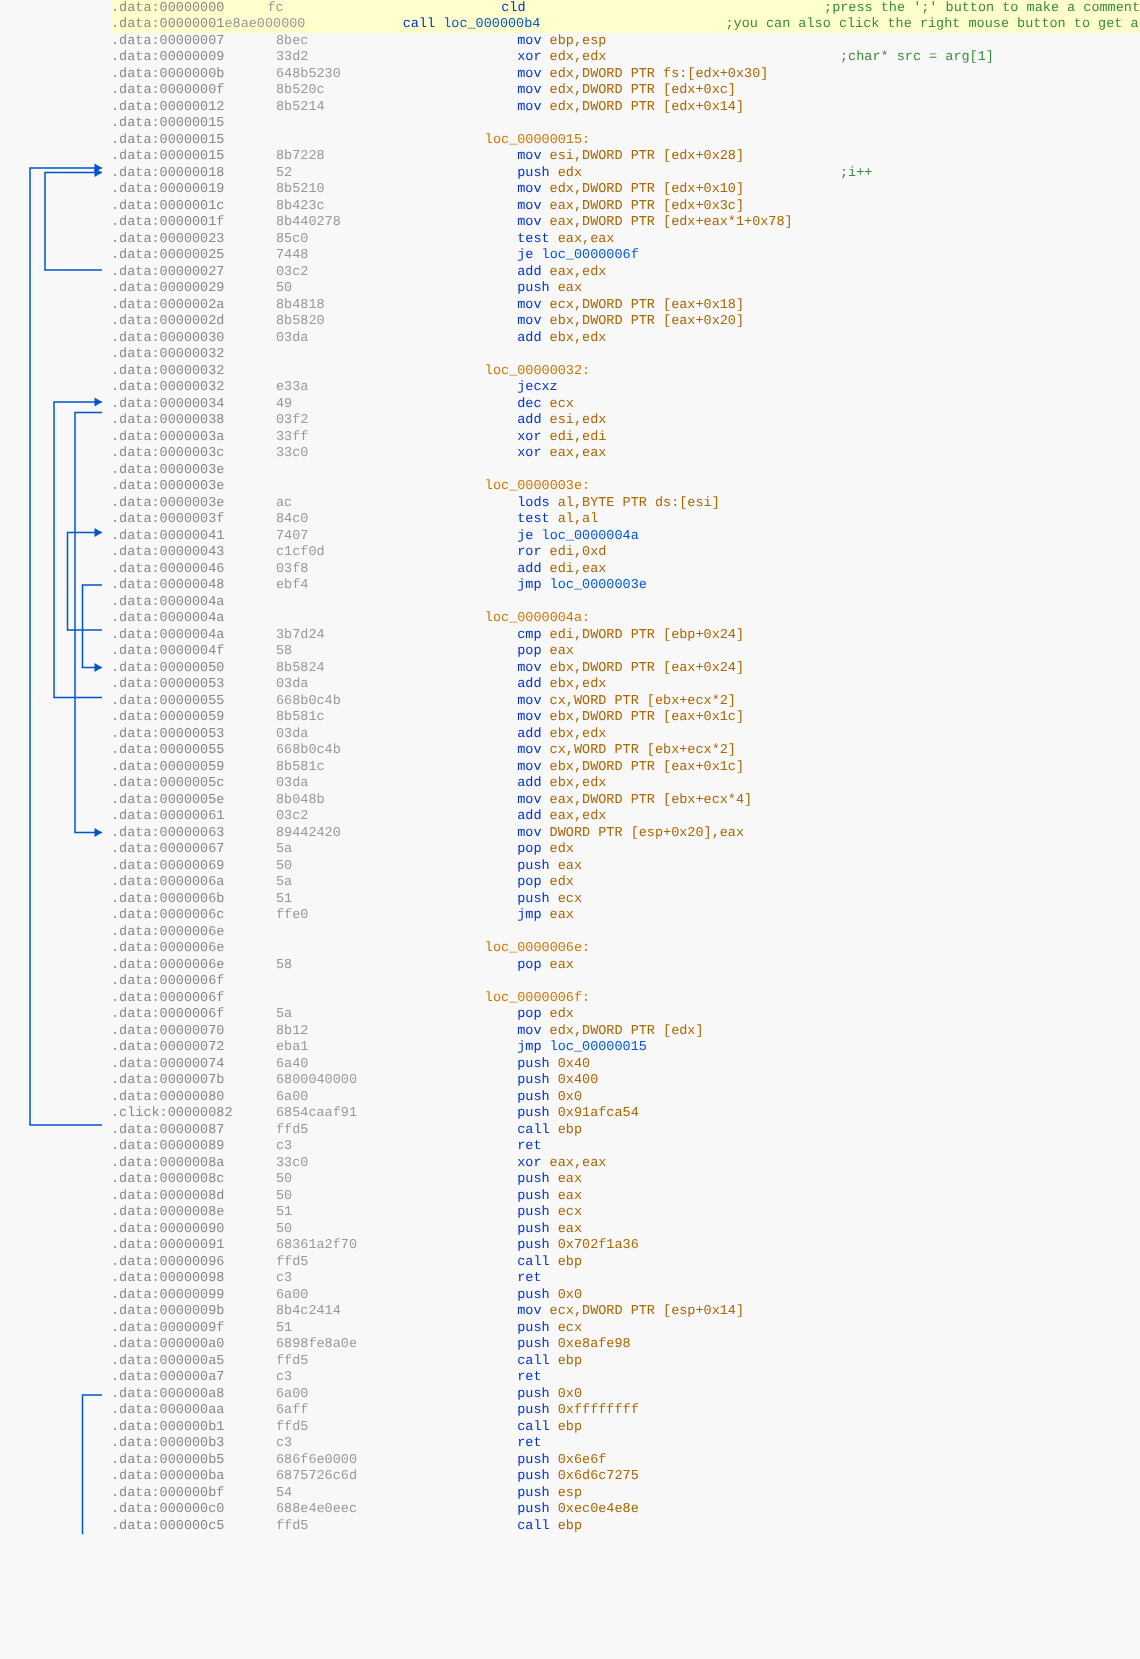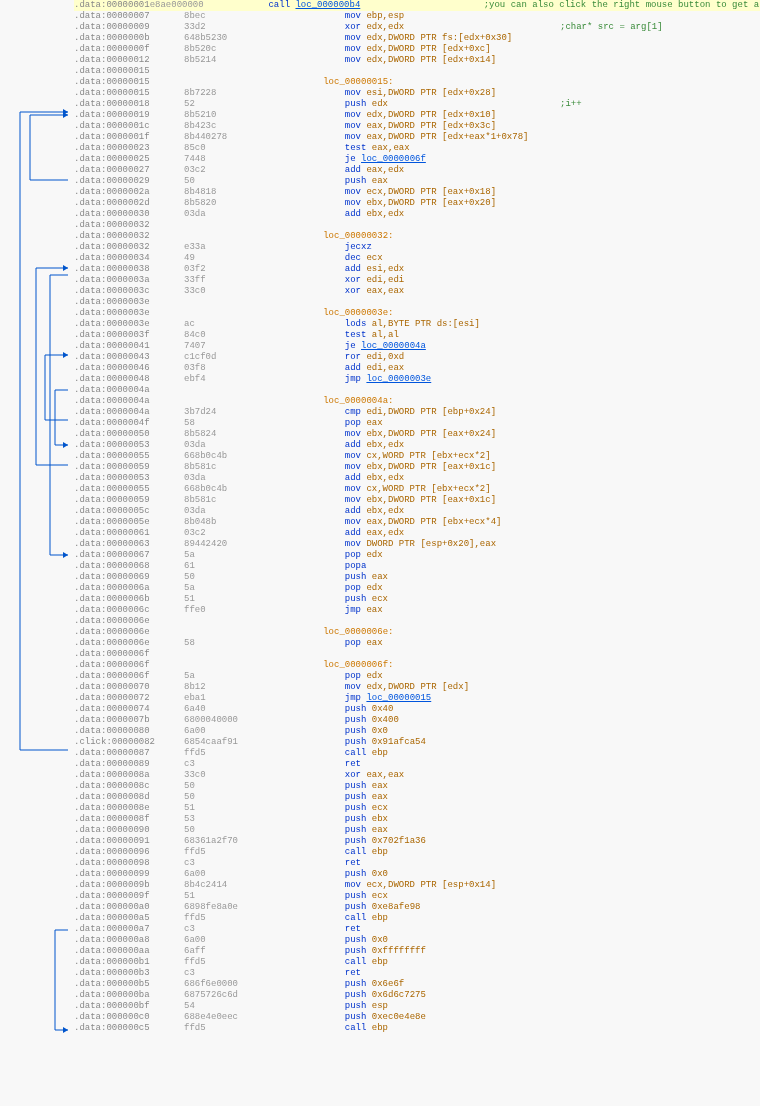--- a/index.html
+++ b/index.html
@@ -6,21 +6,21 @@
 .wrap{position:relative;width:760px;padding-left:74px;box-sizing:border-box}
 .row{display:flex;white-space:pre}
 .hl{background:#ffffcc}
 .addr{width:110px;color:#888}
 .bytes{width:96px;color:#999}
 .inst{flex:0 0 auto;min-width:280px}
 .cmt{color:#3a8b3a}
 .mn{color:#0033cc}
 .op{color:#aa6600}
 .lbl{color:#cc7700}
-.ref{color:#0055dd;text-decoration:underline}
+.ref{color:#0055dd;}
 svg.arrows{position:absolute;left:0;top:0;width:74px;height:100%;pointer-events:none}
 svg .a{stroke:#0055cc;stroke-width:1;fill:none}
 svg .ah{fill:#0055cc}
 </style>
 </head>
 <body>
 
 <div class="wrap">
 <svg class="arrows">
   <path class="a" d="M68 180 H30 V115 H68"></path>
@@ -32,20 +32,21 @@
   <path class="a" d="M68 390 H55 V445 H68"></path>
       <polygon class="ah" points="68,445 63,442 63,448"></polygon>
   <path class="a" d="M68 750 H20 V112 H68"></path>
       <polygon class="ah" points="68,112 63,109 63,115"></polygon>
   <path class="a" d="M68 275 H50 V555 H68"></path>
       <polygon class="ah" points="68,555 63,552 63,558"></polygon>
   <path class="a" d="M68 930 H55 V1030 H68"></path>
       <polygon class="ah" points="68,1030 63,1027 63,1033"></polygon>
 </svg>
 <div id="rows">
+      <div class="row hl"><span class="addr">.data:00000000</span><span class="bytes">fc</span><span class="inst">            <span class="mn">cld</span></span><span class="cmt">;press the ';' button to make a comment</span></div>
       <div class="row hl"><span class="addr">.data:00000001</span><span class="bytes">e8ae000000</span><span class="inst">            <span class="mn">call</span><span class="op"> </span><span class="ref">loc_000000b4</span></span><span class="cmt">;you can also click the right mouse button to get a context menu</span></div>
       <div class="row"><span class="addr">.data:00000007</span><span class="bytes">8bec</span><span class="inst">            <span class="mn">mov</span><span class="op"> ebp,esp</span></span></div>
       <div class="row"><span class="addr">.data:00000009</span><span class="bytes">33d2</span><span class="inst">            <span class="mn">xor</span><span class="op"> edx,edx</span></span><span class="cmt">;char* src = arg[1]</span></div>
       <div class="row"><span class="addr">.data:0000000b</span><span class="bytes">648b5230</span><span class="inst">            <span class="mn">mov</span><span class="op"> edx,DWORD PTR fs:[edx+0x30]</span></span></div>
       <div class="row"><span class="addr">.data:0000000f</span><span class="bytes">8b520c</span><span class="inst">            <span class="mn">mov</span><span class="op"> edx,DWORD PTR [edx+0xc]</span></span></div>
       <div class="row"><span class="addr">.data:00000012</span><span class="bytes">8b5214</span><span class="inst">            <span class="mn">mov</span><span class="op"> edx,DWORD PTR [edx+0x14]</span></span></div>
       <div class="row"><span class="addr">.data:00000015</span><span class="bytes"></span><span class="inst">            </span></div>
       <div class="row"><span class="addr">.data:00000015</span><span class="bytes"></span><span class="inst">        <span class="lbl">loc_00000015:</span></span></div>
       <div class="row"><span class="addr">.data:00000015</span><span class="bytes">8b7228</span><span class="inst">            <span class="mn">mov</span><span class="op"> esi,DWORD PTR [edx+0x28]</span></span></div>
       <div class="row"><span class="addr">.data:00000018</span><span class="bytes">52</span><span class="inst">            <span class="mn">push</span><span class="op"> edx</span></span><span class="cmt">;i++</span></div>
@@ -83,21 +84,20 @@
       <div class="row"><span class="addr">.data:00000055</span><span class="bytes">668b0c4b</span><span class="inst">            <span class="mn">mov</span><span class="op"> cx,WORD PTR [ebx+ecx*2]</span></span></div>
       <div class="row"><span class="addr">.data:00000059</span><span class="bytes">8b581c</span><span class="inst">            <span class="mn">mov</span><span class="op"> ebx,DWORD PTR [eax+0x1c]</span></span></div>
       <div class="row"><span class="addr">.data:00000053</span><span class="bytes">03da</span><span class="inst">            <span class="mn">add</span><span class="op"> ebx,edx</span></span></div>
       <div class="row"><span class="addr">.data:00000055</span><span class="bytes">668b0c4b</span><span class="inst">            <span class="mn">mov</span><span class="op"> cx,WORD PTR [ebx+ecx*2]</span></span></div>
       <div class="row"><span class="addr">.data:00000059</span><span class="bytes">8b581c</span><span class="inst">            <span class="mn">mov</span><span class="op"> ebx,DWORD PTR [eax+0x1c]</span></span></div>
       <div class="row"><span class="addr">.data:0000005c</span><span class="bytes">03da</span><span class="inst">            <span class="mn">add</span><span class="op"> ebx,edx</span></span></div>
       <div class="row"><span class="addr">.data:0000005e</span><span class="bytes">8b048b</span><span class="inst">            <span class="mn">mov</span><span class="op"> eax,DWORD PTR [ebx+ecx*4]</span></span></div>
       <div class="row"><span class="addr">.data:00000061</span><span class="bytes">03c2</span><span class="inst">            <span class="mn">add</span><span class="op"> eax,edx</span></span></div>
       <div class="row"><span class="addr">.data:00000063</span><span class="bytes">89442420</span><span class="inst">            <span class="mn">mov</span><span class="op"> DWORD PTR [esp+0x20],eax</span></span></div>
       <div class="row"><span class="addr">.data:00000067</span><span class="bytes">5a</span><span class="inst">            <span class="mn">pop</span><span class="op"> edx</span></span></div>
-      <div class="row"><span class="addr">.data:00000068</span><span class="bytes">61</span><span class="inst">            <span class="mn">popa</span></span></div>
       <div class="row"><span class="addr">.data:00000069</span><span class="bytes">50</span><span class="inst">            <span class="mn">push</span><span class="op"> eax</span></span></div>
       <div class="row"><span class="addr">.data:0000006a</span><span class="bytes">5a</span><span class="inst">            <span class="mn">pop</span><span class="op"> edx</span></span></div>
       <div class="row"><span class="addr">.data:0000006b</span><span class="bytes">51</span><span class="inst">            <span class="mn">push</span><span class="op"> ecx</span></span></div>
       <div class="row"><span class="addr">.data:0000006c</span><span class="bytes">ffe0</span><span class="inst">            <span class="mn">jmp</span><span class="op"> eax</span></span></div>
       <div class="row"><span class="addr">.data:0000006e</span><span class="bytes"></span><span class="inst">            </span></div>
       <div class="row"><span class="addr">.data:0000006e</span><span class="bytes"></span><span class="inst">        <span class="lbl">loc_0000006e:</span></span></div>
       <div class="row"><span class="addr">.data:0000006e</span><span class="bytes">58</span><span class="inst">            <span class="mn">pop</span><span class="op"> eax</span></span></div>
       <div class="row"><span class="addr">.data:0000006f</span><span class="bytes"></span><span class="inst">            </span></div>
       <div class="row"><span class="addr">.data:0000006f</span><span class="bytes"></span><span class="inst">        <span class="lbl">loc_0000006f:</span></span></div>
       <div class="row"><span class="addr">.data:0000006f</span><span class="bytes">5a</span><span class="inst">            <span class="mn">pop</span><span class="op"> edx</span></span></div>
@@ -106,21 +106,20 @@
       <div class="row"><span class="addr">.data:00000074</span><span class="bytes">6a40</span><span class="inst">            <span class="mn">push</span><span class="op"> 0x40</span></span></div>
       <div class="row"><span class="addr">.data:0000007b</span><span class="bytes">6800040000</span><span class="inst">            <span class="mn">push</span><span class="op"> 0x400</span></span></div>
       <div class="row"><span class="addr">.data:00000080</span><span class="bytes">6a00</span><span class="inst">            <span class="mn">push</span><span class="op"> 0x0</span></span></div>
       <div class="row"><span class="addr">.click:00000082</span><span class="bytes">6854caaf91</span><span class="inst">            <span class="mn">push</span><span class="op"> 0x91afca54</span></span></div>
       <div class="row"><span class="addr">.data:00000087</span><span class="bytes">ffd5</span><span class="inst">            <span class="mn">call</span><span class="op"> ebp</span></span></div>
       <div class="row"><span class="addr">.data:00000089</span><span class="bytes">c3</span><span class="inst">            <span class="mn">ret</span></span></div>
       <div class="row"><span class="addr">.data:0000008a</span><span class="bytes">33c0</span><span class="inst">            <span class="mn">xor</span><span class="op"> eax,eax</span></span></div>
       <div class="row"><span class="addr">.data:0000008c</span><span class="bytes">50</span><span class="inst">            <span class="mn">push</span><span class="op"> eax</span></span></div>
       <div class="row"><span class="addr">.data:0000008d</span><span class="bytes">50</span><span class="inst">            <span class="mn">push</span><span class="op"> eax</span></span></div>
       <div class="row"><span class="addr">.data:0000008e</span><span class="bytes">51</span><span class="inst">            <span class="mn">push</span><span class="op"> ecx</span></span></div>
-      <div class="row"><span class="addr">.data:0000008f</span><span class="bytes">53</span><span class="inst">            <span class="mn">push</span><span class="op"> ebx</span></span></div>
       <div class="row"><span class="addr">.data:00000090</span><span class="bytes">50</span><span class="inst">            <span class="mn">push</span><span class="op"> eax</span></span></div>
       <div class="row"><span class="addr">.data:00000091</span><span class="bytes">68361a2f70</span><span class="inst">            <span class="mn">push</span><span class="op"> 0x702f1a36</span></span></div>
       <div class="row"><span class="addr">.data:00000096</span><span class="bytes">ffd5</span><span class="inst">            <span class="mn">call</span><span class="op"> ebp</span></span></div>
       <div class="row"><span class="addr">.data:00000098</span><span class="bytes">c3</span><span class="inst">            <span class="mn">ret</span></span></div>
       <div class="row"><span class="addr">.data:00000099</span><span class="bytes">6a00</span><span class="inst">            <span class="mn">push</span><span class="op"> 0x0</span></span></div>
       <div class="row"><span class="addr">.data:0000009b</span><span class="bytes">8b4c2414</span><span class="inst">            <span class="mn">mov</span><span class="op"> ecx,DWORD PTR [esp+0x14]</span></span></div>
       <div class="row"><span class="addr">.data:0000009f</span><span class="bytes">51</span><span class="inst">            <span class="mn">push</span><span class="op"> ecx</span></span></div>
       <div class="row"><span class="addr">.data:000000a0</span><span class="bytes">6898fe8a0e</span><span class="inst">            <span class="mn">push</span><span class="op"> 0xe8afe98</span></span></div>
       <div class="row"><span class="addr">.data:000000a5</span><span class="bytes">ffd5</span><span class="inst">            <span class="mn">call</span><span class="op"> ebp</span></span></div>
       <div class="row"><span class="addr">.data:000000a7</span><span class="bytes">c3</span><span class="inst">            <span class="mn">ret</span></span></div>

